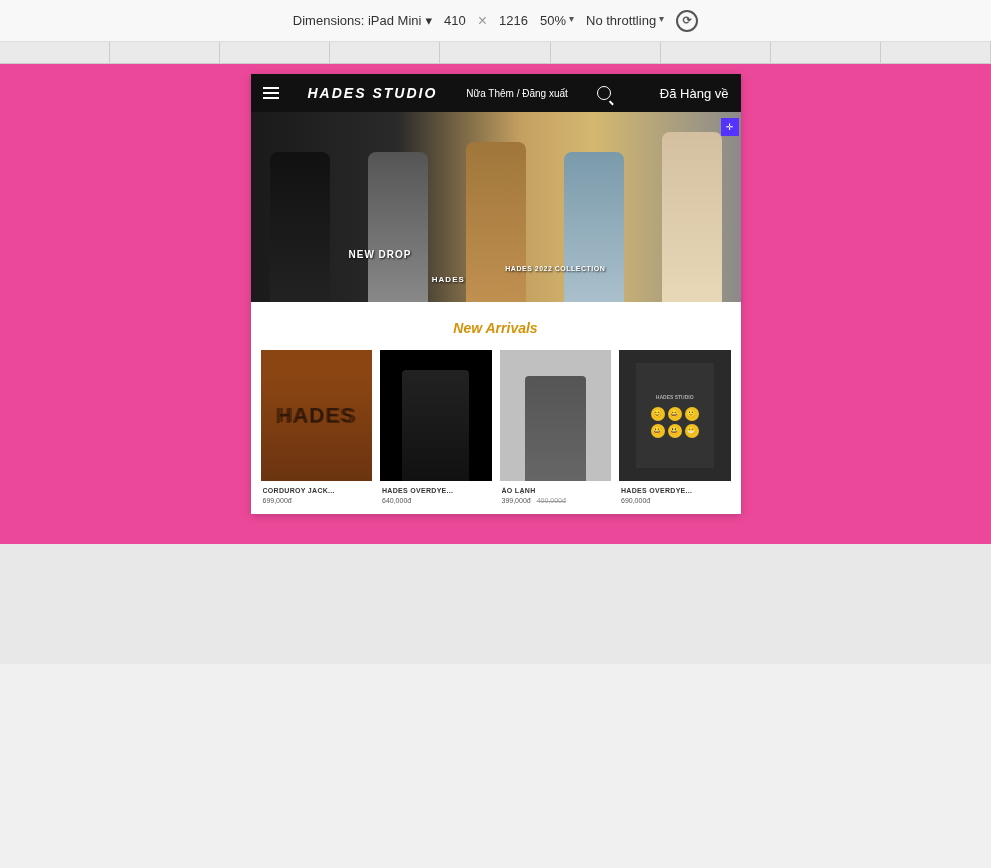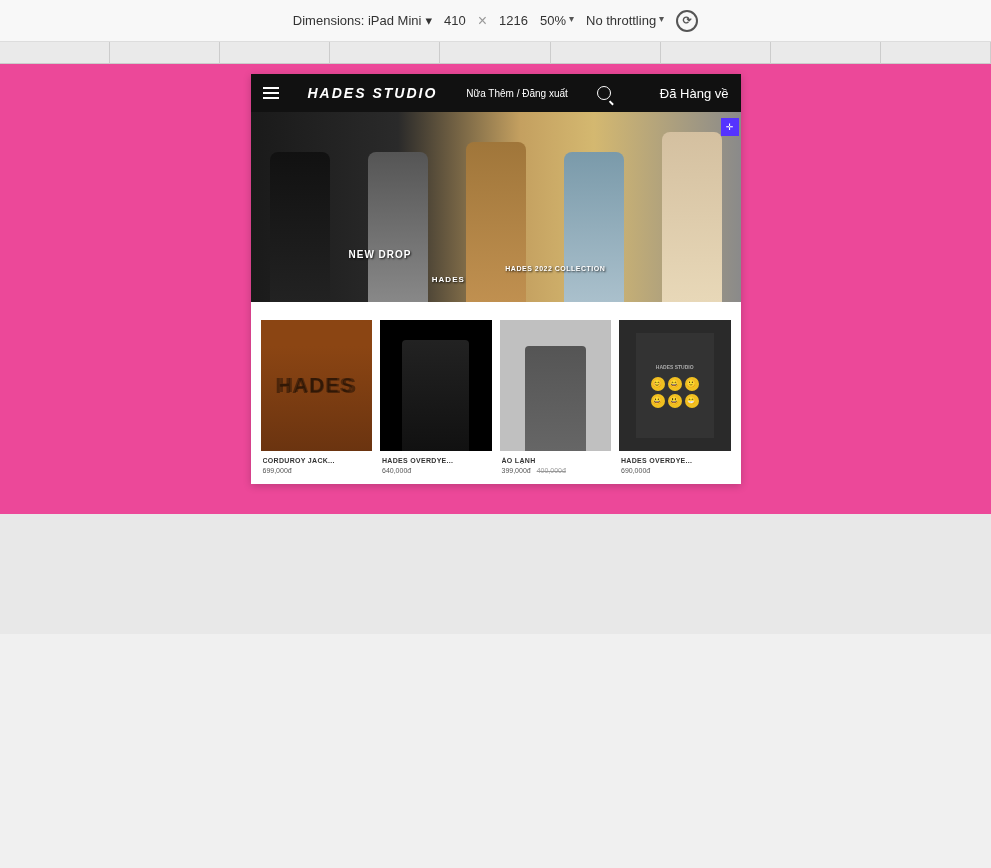--- a/index.html
+++ b/index.html
@@ -450,20 +450,21 @@
         </div>
       </div>
       <div class="hero-text-newdrop">NEW DROP</div>
       <div class="hero-text-hades">HADES</div>
       <div class="hero-text-collection">HADES 2022 COLLECTION</div>
 
       <div class="nav-expand" style="position:absolute;right:2px;top:6px;width:18px;height:18px;background:#5533ff;color:#fff;font-size:9px;display:flex;align-items:center;justify-content:center;">✛</div>
     </div>
 
     <div class="new-arrivals">
+      <h2 class="section-title">New Arrivals</h2>
       <div class="products-grid">
 
         <div class="product-card">
           <div class="product-image prod-img-1">
             <div style="position:absolute;color:rgba(0,0,0,0.35);font-size:20px;font-weight:900;letter-spacing:1px;">HADES</div>
           </div>
           <div class="product-info">
             <div class="product-name">CORDUROY JACK...</div>
             <div class="product-price">
               <span>699,000đ</span>

